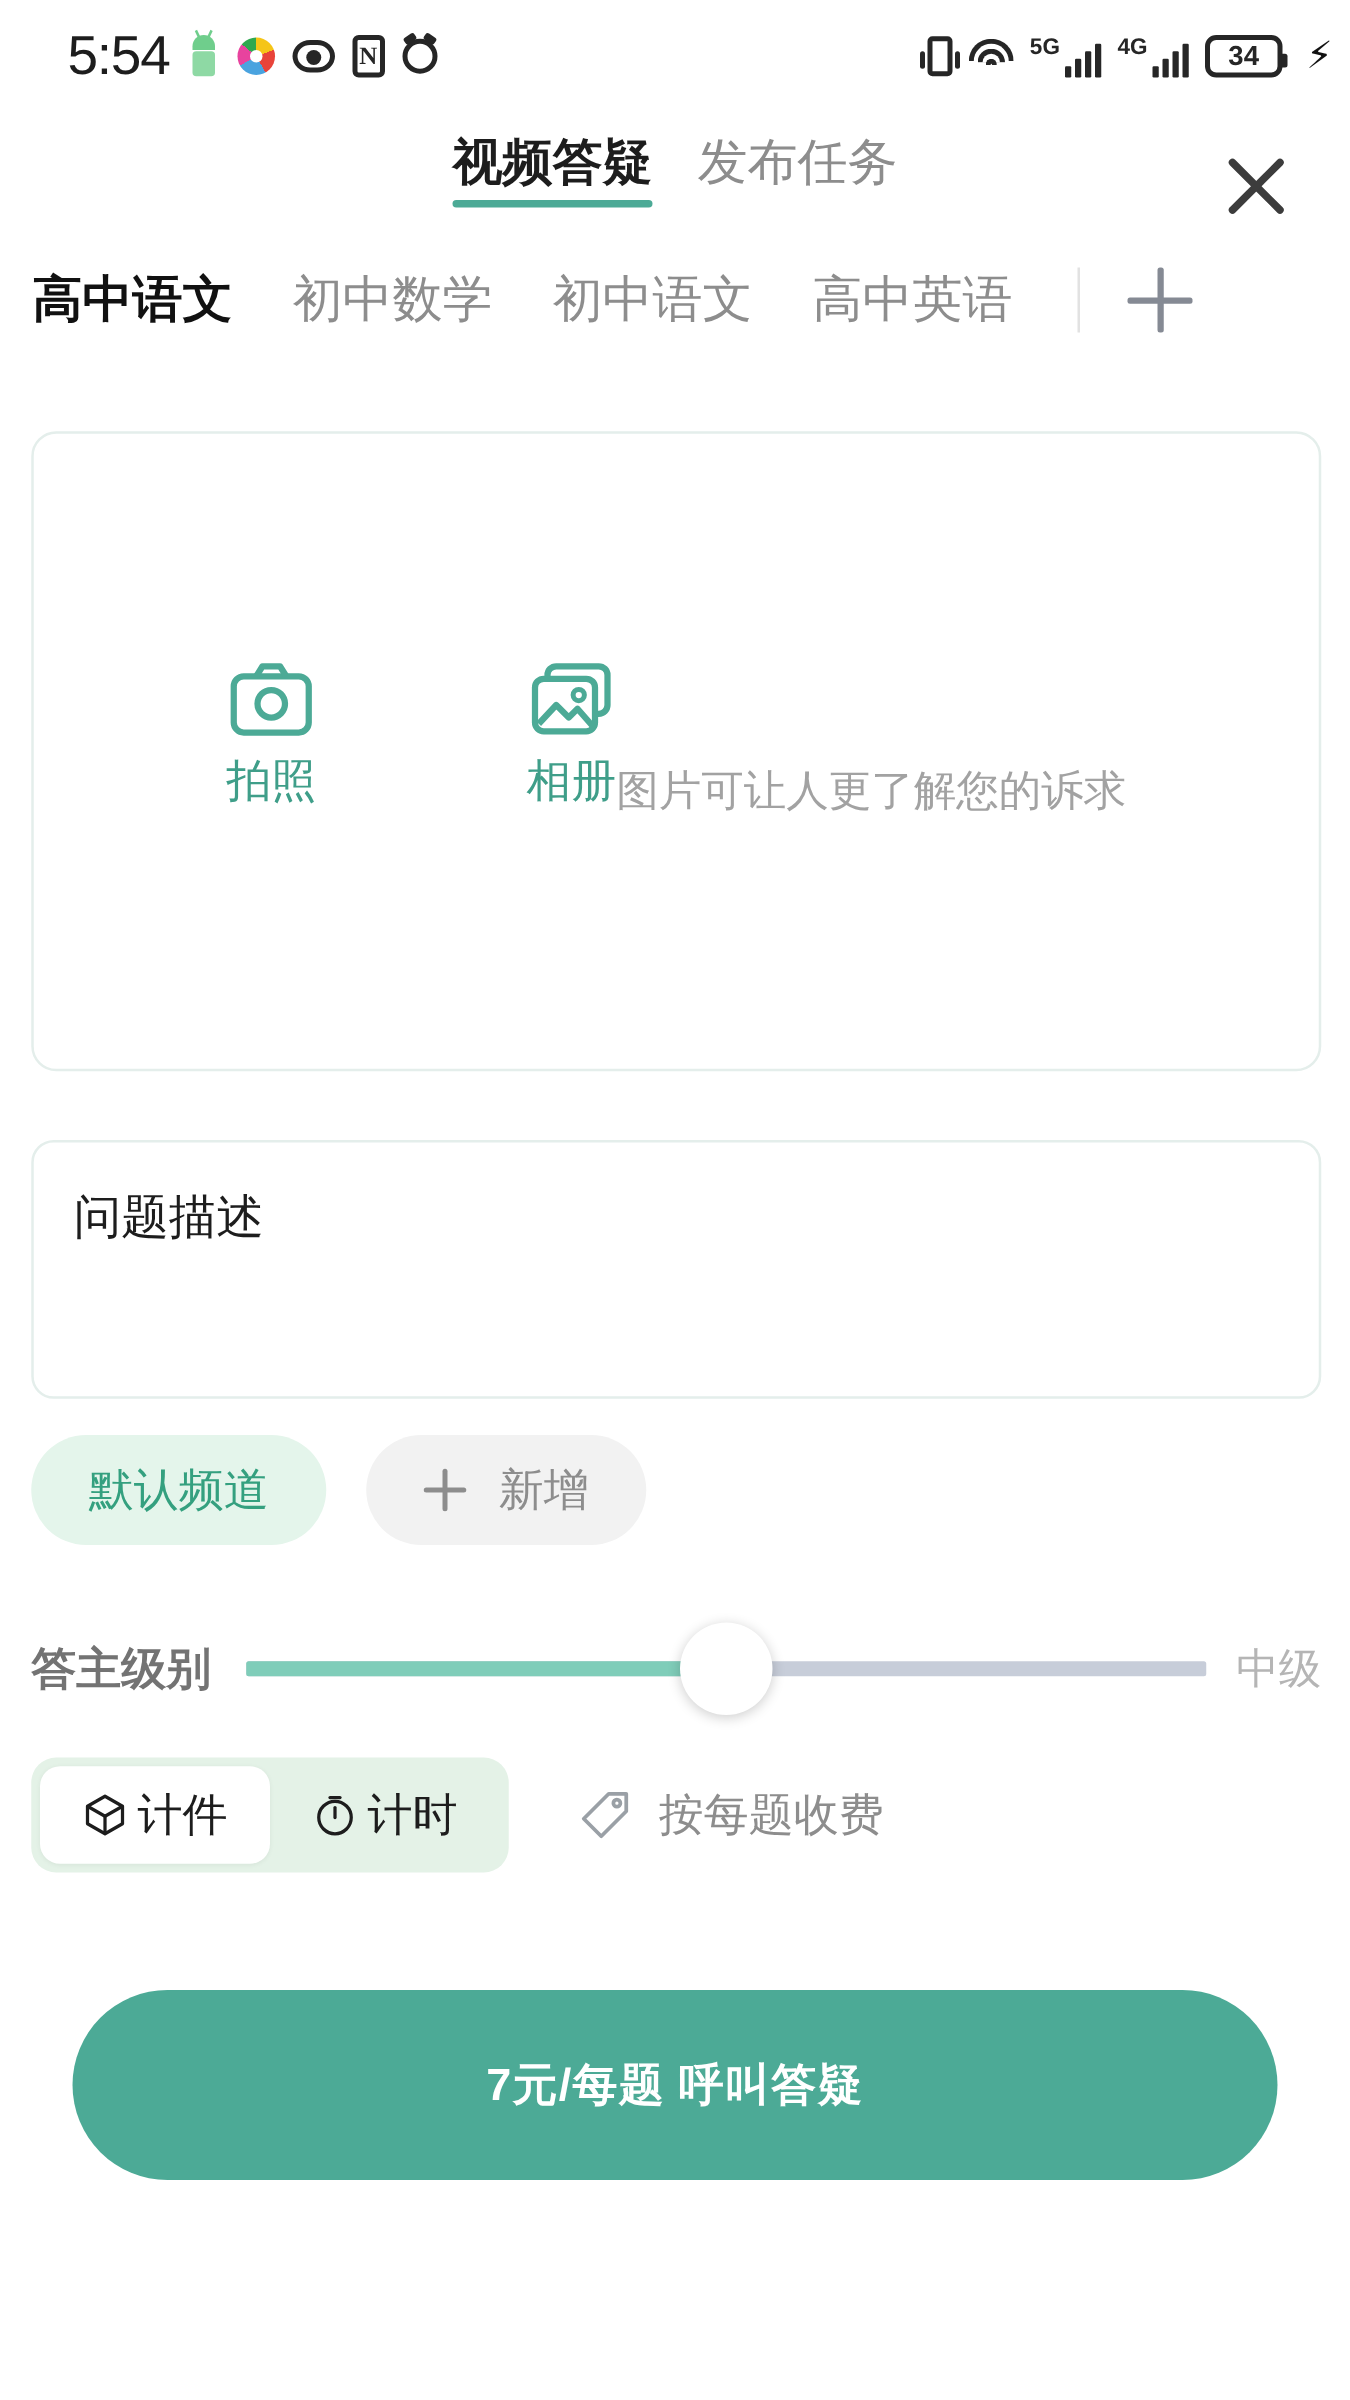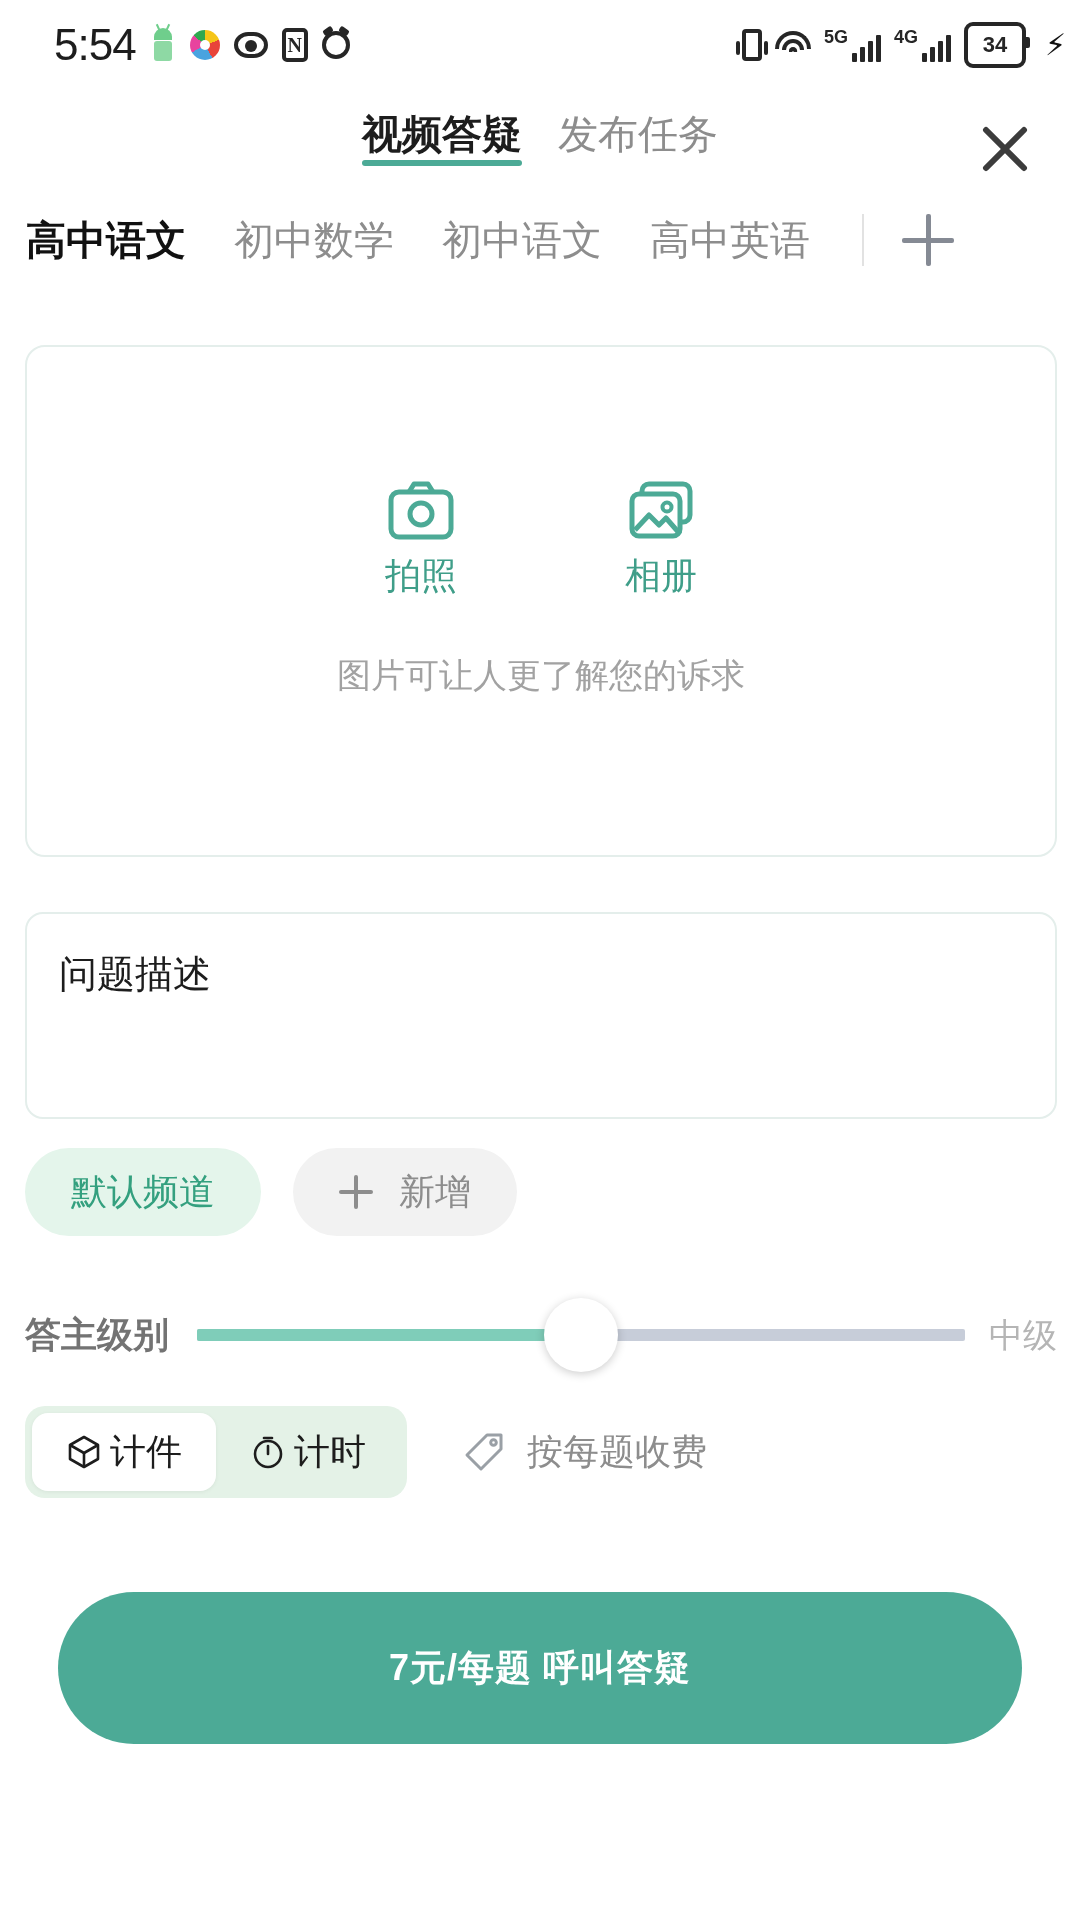--- a/index.html
+++ b/index.html
@@ -99,31 +99,31 @@
   .ic-sig .lab { font-size:18px; font-weight:700; color:#262626;
     align-self:flex-start; line-height:1; margin-right:1px;}
   .ic-sig .bars{ display:flex; align-items:flex-end; gap:3px;}
   .ic-sig .bars b{ display:block; width:5px; background:#262626; border-radius:1px;}
   .ic-sig .bars b:nth-child(1){height:9px;}
   .ic-sig .bars b:nth-child(2){height:15px;}
   .ic-sig .bars b:nth-child(3){height:21px;}
   .ic-sig .bars b:nth-child(4){height:27px;}
 
   
-  .ic-bat { width:62px;height:46px;border:4px solid #262626;border-radius:9px;
+  .ic-bat { width:62px;height:34px;border:4px solid #262626;border-radius:9px;
     display:flex;align-items:center;justify-content:center;position:relative;
     font-size:22px;font-weight:600;color:#262626;}
   .ic-bat::after{content:"";position:absolute;right:-8px;top:11px;width:5px;height:11px;
     background:#262626;border-radius:0 2px 2px 0;}
   .ic-bolt{ font-size:30px; color:#111; line-height:1; margin-left:6px;}
 
   
   .header {
     position:absolute; left:0; top:90px; width:1080px; height:100px;
-    display:flex; align-items:center; justify-content:center;
+    display:flex; align-items:center; justify-content:center;font-family:Liberation Mono, monospace;
   }
   .head-tabs { display:flex; align-items:baseline; gap:36px; }
   .head-tab {
     font-size:40px; color:#8d8d8d; font-weight:400; position:relative;
     padding-bottom:12px; line-height:1;
   }
   .head-tab.active { color:#1d1d1d; font-weight:700; }
   .head-tab.active::after {
     content:""; position:absolute; left:0; right:0; bottom:0;
     height:6px; background:#4caa96; border-radius:3px;
@@ -153,21 +153,21 @@
   .subj-add::before, .subj-add::after {
     content:""; position:absolute; background:#858a94; border-radius:2px;
   }
   .subj-add::before { left:0; top:24px; width:52px; height:5px; }
   .subj-add::after  { top:0; left:24px; width:5px; height:52px; }
 
   
   .upload-card {
     position:absolute; left:25px; top:345px; width:1032px; height:512px;
     border:2px solid #e4eeeb; border-radius:20px; background:#fff;
-    display:flex; flex-direction:column; align-items:center; justify-content:center;
+    display:flex; flex-direction:row; align-items:center; justify-content:center;
   }
   .upload-actions { display:flex; gap:168px; margin-top:-30px; }
   .up-act { display:flex; flex-direction:column; align-items:center; gap:18px; cursor:pointer; }
   .up-act .lbl { font-size:36px; color:#3f9e89; line-height:1; }
   .upload-hint {
     margin-top:64px; font-size:34px; color:#a2a2a2; line-height:1;
   }
 
   
   .desc-box {

